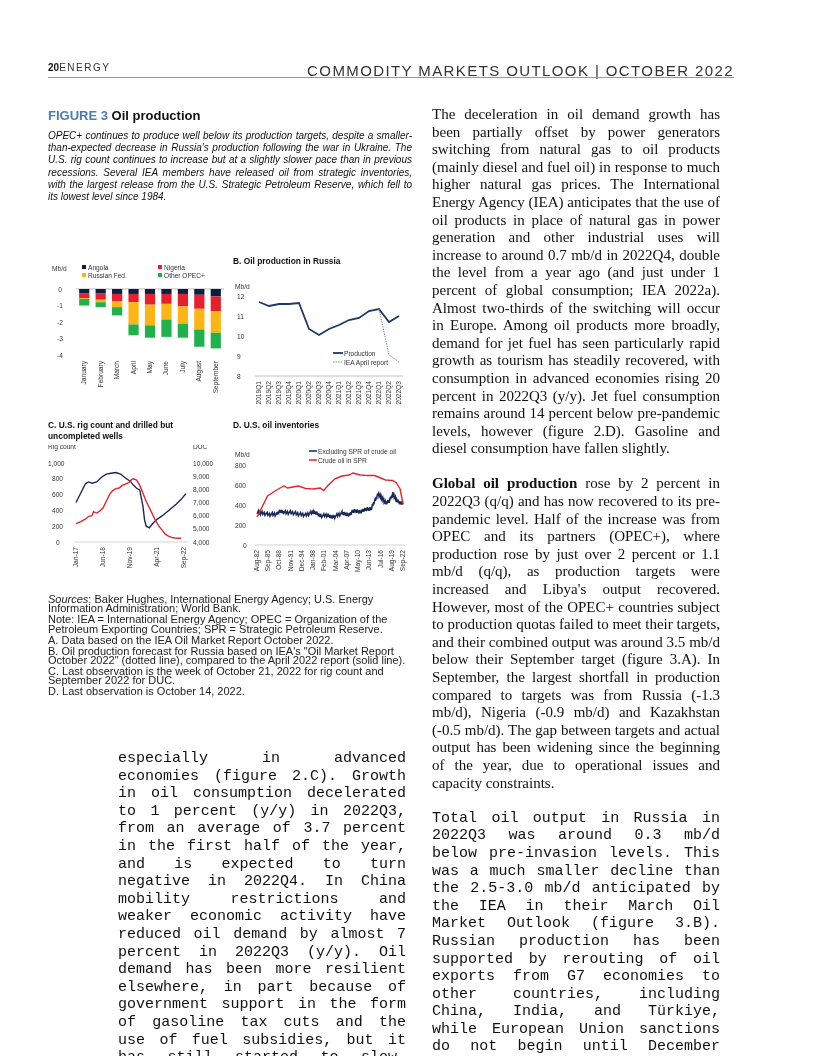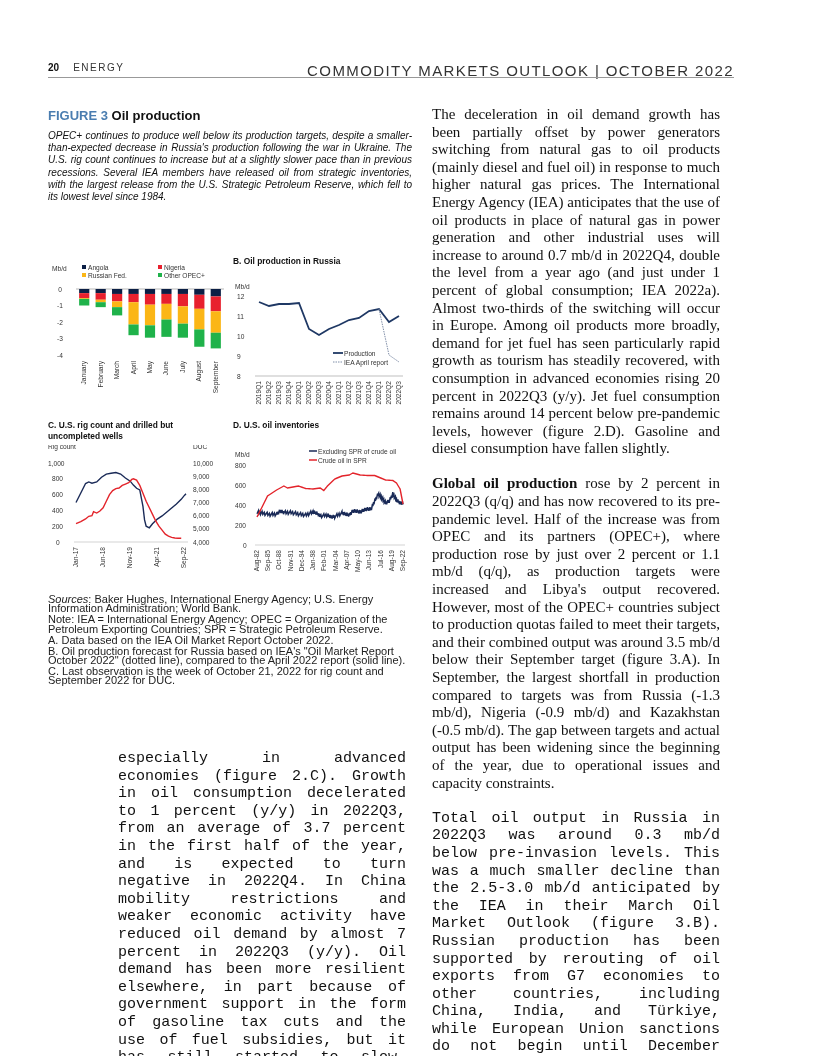--- a/index.html
+++ b/index.html
@@ -1,18 +1,18 @@
 <!DOCTYPE html>
 <html><head>
 <meta charset="utf-8">
 <style>
   html, body { margin:0; padding:0; background:#ffffff; }
   body { width:816px; height:1056px; position:relative; overflow:hidden; color:#111; }
   .hdr-left { position:absolute; left:48px; top:62px; font-family:"Liberation Sans", sans-serif; font-size:10px; letter-spacing:1.5px; color:#333; }
-  .hdr-left .pg { font-weight:bold; color:#111; letter-spacing:0; margin-right:14px; }
+  .hdr-left .pg { font-weight:bold; color:#111; letter-spacing:0; }
   .hdr-right { position:absolute; right:82px; top:62px; font-family:"Liberation Sans", sans-serif; font-size:15px; letter-spacing:1.4px; color:#333; }
   .hdr-rule { position:absolute; left:48px; right:82px; top:77px; height:1px; background:#999; }
 
   .fig-title { position:absolute; left:48px; top:108px; font-family:"Liberation Sans", sans-serif; font-size:13px; font-weight:bold; color:#111;text-align:right; }
   .fig-title .num { color:#4a7db0; }
   .fig-sub { position:absolute; left:48px; top:130px; width:364px; font-family:Liberation Sans, sans-serif; font-size:10px; line-height:12.2px; font-style:italic; text-align:justify; color:#111; }
 
   .panel { position:absolute; font-family:"Liberation Sans", sans-serif; }
   .panel-title { font-size:8.4px; font-weight:bold; line-height:10.5px; color:#111; }
   .panel svg { position:absolute; left:0; }
@@ -203,20 +203,21 @@
       <text x="172" y="105" font-size="6.6" fill="#333" text-anchor="end" transform="rotate(-90 172 105)">Sep-22</text>
     </svg>
 </div>
 
 <div class="notes">
   <p><i>Sources</i><span>: Baker Hughes, International Energy Agency; U.S. Energy Information Administration; World Bank.</span></p>
   <p>Note: IEA = International Energy Agency; OPEC = Organization of the Petroleum Exporting Countries; SPR = Strategic Petroleum Reserve.</p>
   <p>A. Data based on the IEA Oil Market Report October 2022.</p>
   <p>B. Oil production forecast for Russia based on IEA's "Oil Market Report October 2022" (dotted line), compared to the April 2022 report (solid line).</p>
   <p>C. Last observation is the week of October 21, 2022 for rig count and September 2022 for DUC.</p>
+  <p>D. Last observation is October 14, 2022.</p>
 </div>
 
 <div class="body-col" style="left:118px; top:750px; width:288px;">
   <p>especially in advanced economies (figure 2.C). Growth in oil consumption decelerated to 1 percent (y/y) in 2022Q3, from an average of 3.7 percent in the first half of the year, and is expected to turn negative in 2022Q4. In China mobility restrictions and weaker economic activity have reduced oil demand by almost 7 percent in 2022Q3 (y/y). Oil demand has been more resilient elsewhere, in part because of government support in the form of gasoline tax cuts and the use of fuel subsidies, but it has still started to slow, particularly in advanced economies as macroeconomic activity deteriorates.</p>
 </div>
 
 <div class="body-col" style="left:432px; top:106px; width:288px;">
   <p>The deceleration in oil demand growth has been partially offset by power generators switching from natural gas to oil products (mainly diesel and fuel oil) in response to much higher natural gas prices. The International Energy Agency (IEA) anticipates that the use of oil products in place of natural gas in power generation and other industrial uses will increase to around 0.7 mb/d in 2022Q4, double the level from a year ago (and just under 1 percent of global consumption; IEA 2022a). Almost two-thirds of the switching will occur in Europe. Among oil products more broadly, demand for jet fuel has seen particularly rapid growth as tourism has steadily recovered, with consumption in advanced economies rising 20 percent in 2022Q3 (y/y). Jet fuel consumption remains around 14 percent below pre-pandemic levels, however (figure 2.D). Gasoline and diesel consumption have fallen slightly.</p>
   <p><b>Global oil production</b><span> rose by 2 percent in 2022Q3 (q/q) and has now recovered to its pre-pandemic level. Half of the increase was from OPEC and its partners (OPEC+), where production rose by just over 2 percent or 1.1 mb/d (q/q), as production targets were increased and Libya's output recovered. However, most of the OPEC+ countries subject to production quotas failed to meet their targets, and their combined output was around 3.5 mb/d below their September target (figure 3.A). In September, the largest shortfall in production compared to targets was from Russia (-1.3 mb/d), Nigeria (-0.9 mb/d) and Kazakhstan (-0.5 mb/d). The gap between targets and actual output has been widening since the beginning of the year, due to operational issues and capacity constraints.</span></p>
   <p>Total oil output in Russia in 2022Q3 was around 0.3 mb/d below pre-invasion levels. This was a much smaller decline than the 2.5-3.0 mb/d anticipated by the IEA in their March Oil Market Outlook (figure 3.B). Russian production has been supported by rerouting of oil exports from G7 economies to other countries, including China, India, and Türkiye, while European Union sanctions do not begin until December 2022.</p>

